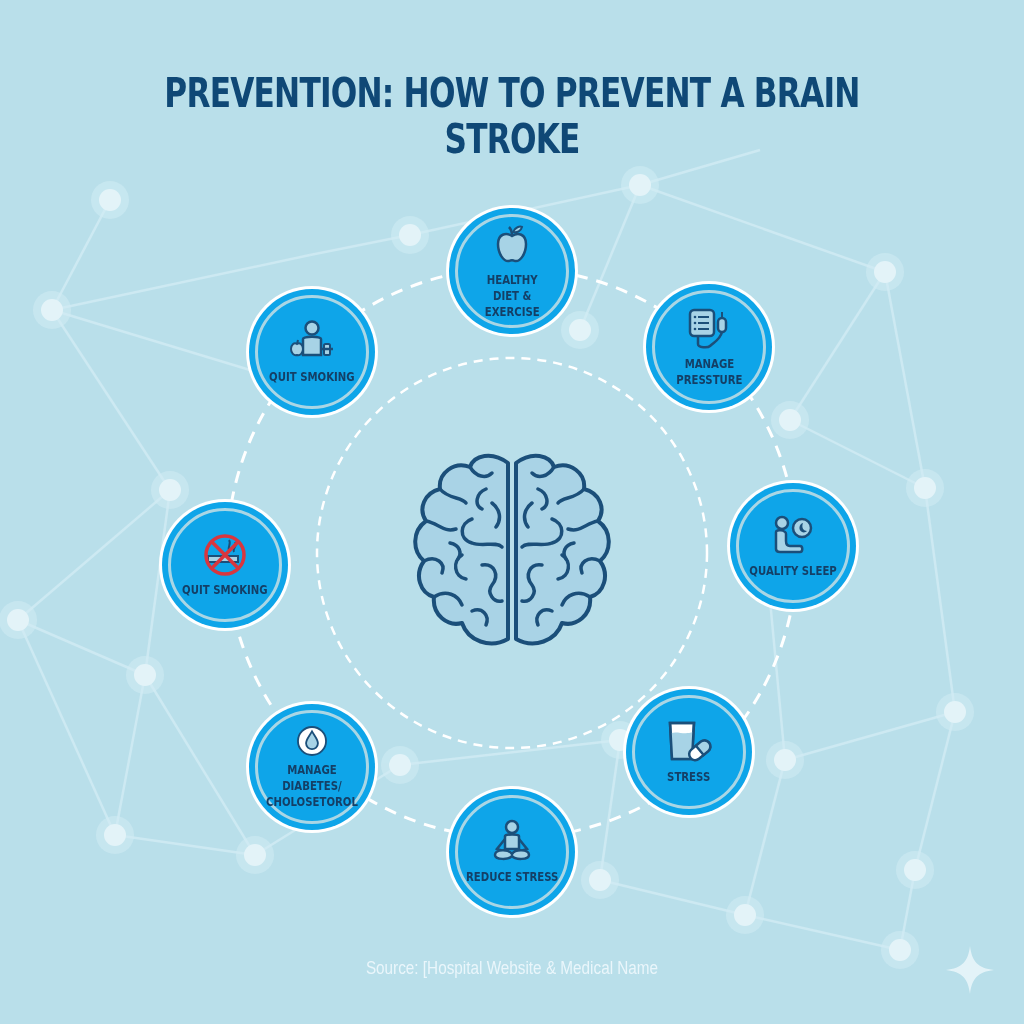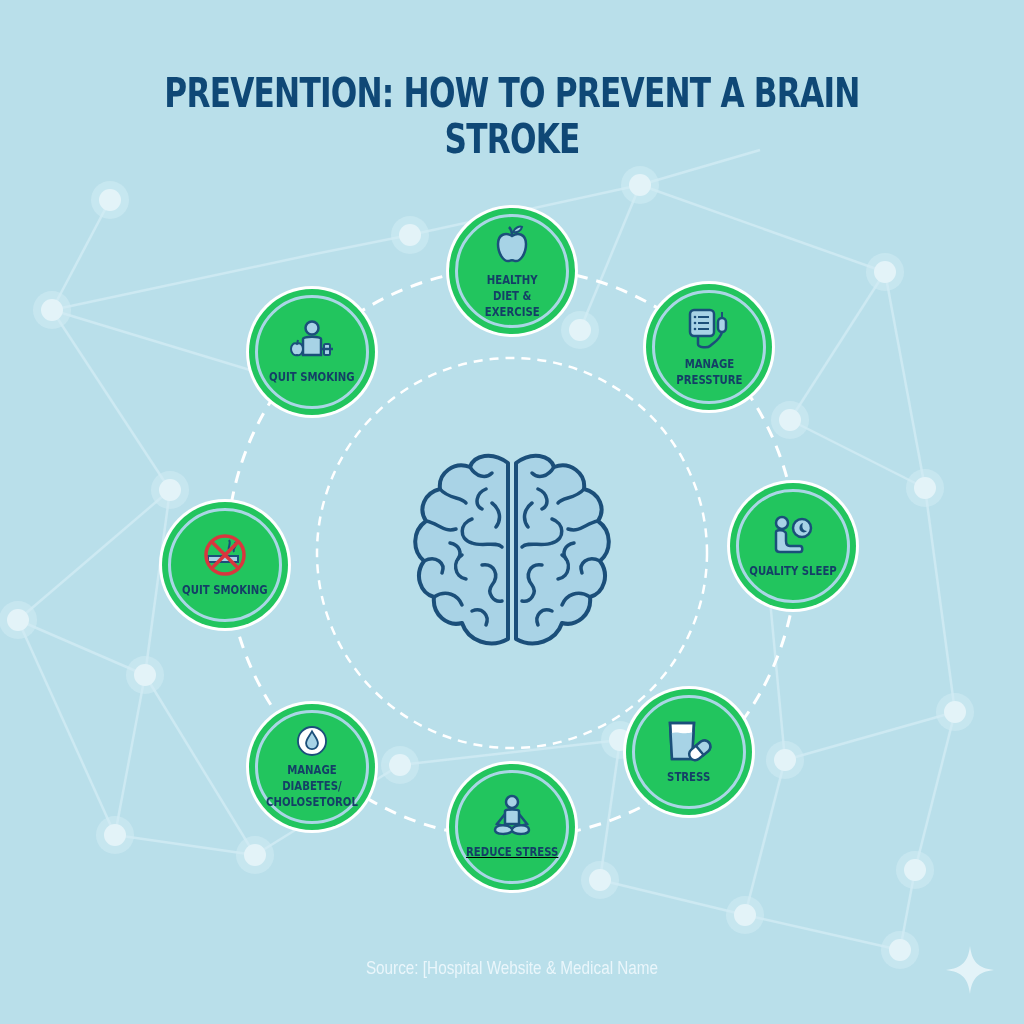--- a/index.html
+++ b/index.html
@@ -1,19 +1,19 @@
 <!DOCTYPE html>
 <html><head>
 <meta charset="utf-8">
 <style>
   html, body { margin:0; padding:0; }
   body { width:1024px; height:1024px; overflow:hidden; background:#b9dfea; font-family:"Liberation Sans", sans-serif; position:relative; }
   .bg { position:absolute; left:0; top:0; width:1024px; height:1024px; }
   .title { position:absolute; top:70px; left:0; width:1024px; text-align:center; color:#0f4876; font-family:"DejaVu Sans", sans-serif; font-weight:bold; font-size:40px; letter-spacing:-1px; transform:scaleX(0.78); transform-origin:center; }
-  .node { position:absolute; width:126px; height:126px; border-radius:50%; background:#22c55e; box-shadow:0 0 0 3px #ffffff; display:flex; flex-direction:column; align-items:center; justify-content:center; }
+  .node { position:absolute; width:126px; height:126px; border-radius:50%; background:#0ea5e9; box-shadow:0 0 0 3px #ffffff; display:flex; flex-direction:column; align-items:center; justify-content:center; }
   .node::before { content:""; position:absolute; inset:6px; border-radius:50%; border:3px solid #aad6e5; }
   .node .icon { width:46px; height:46px; position:relative; z-index:1; }
   .node .label { position:relative; z-index:1; color:#143f66; font-family:"DejaVu Sans", sans-serif; font-weight:bold; font-size:13px; text-align:center; line-height:16px; transform:scaleX(0.78); white-space:pre-line; margin-top:4px; }
   .brain { position:absolute; left:402px; top:443px; width:220px; height:220px; }
   .source { position:absolute; top:958px; left:0; width:1024px; text-align:center; color:#eaf6fb; font-size:18px; transform:scaleX(0.85); }
   .sparkle { position:absolute; left:942px; top:942px; width:56px; height:56px; }
 </style>
 </head>
 <body>
 
@@ -149,21 +149,21 @@
     <path d="M5 14 C12 12 18 16 27 13 L26 40 L6 40 Z" fill="#a7d3e6"></path>
     <path d="M4 4 L28 4 L26 40 L6 40 Z" fill="none" stroke="#1b4f7a" stroke-width="2.5"></path>
     <g transform="rotate(-40 33 32)">
       <rect x="22" y="26" width="24" height="12" rx="6" fill="#ffffff" stroke="#1b4f7a" stroke-width="2.5"></rect>
       <path d="M34 26 L40 26 A6 6 0 0 1 40 38 L34 38 Z" fill="#a7d3e6" stroke="#1b4f7a" stroke-width="2.5"></path>
     </g>
   </svg>
   <div class="label">STRESS</div>
 </div>
 
-<div class="node" style="left:449px;top:764px;text-decoration:underline;">
+<div class="node" style="left:449px;top:789px;">
   <svg class="icon" viewBox="0 0 46 46">
     <circle cx="23" cy="8" r="6" fill="#a7d3e6" stroke="#1b4f7a" stroke-width="2.5"></circle>
     <path d="M16 17 C16 15 30 15 30 17 L30 30 L16 30 Z" fill="#a7d3e6" stroke="#1b4f7a" stroke-width="2.5"></path>
     <path d="M16 20 L8 30 L14 32 M30 20 L38 30 L32 32" fill="none" stroke="#1b4f7a" stroke-width="2.5"></path>
     <path d="M6 36 C6 30 20 30 23 35 C26 30 40 30 40 36 C40 41 26 41 23 37 C20 41 6 41 6 36Z" fill="#a7d3e6" stroke="#1b4f7a" stroke-width="2.5"></path>
   </svg>
   <div class="label">REDUCE STRESS</div>
 </div>
 
 <div class="node" style="left:249px;top:704px;">

